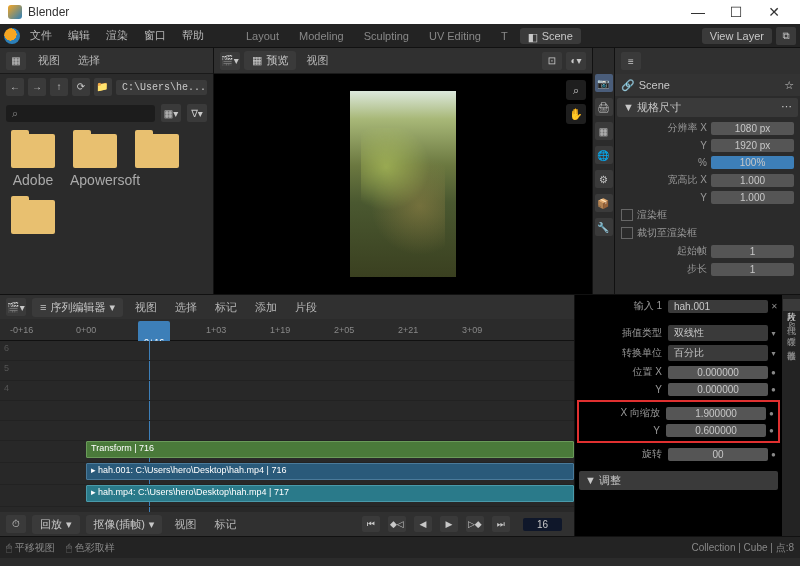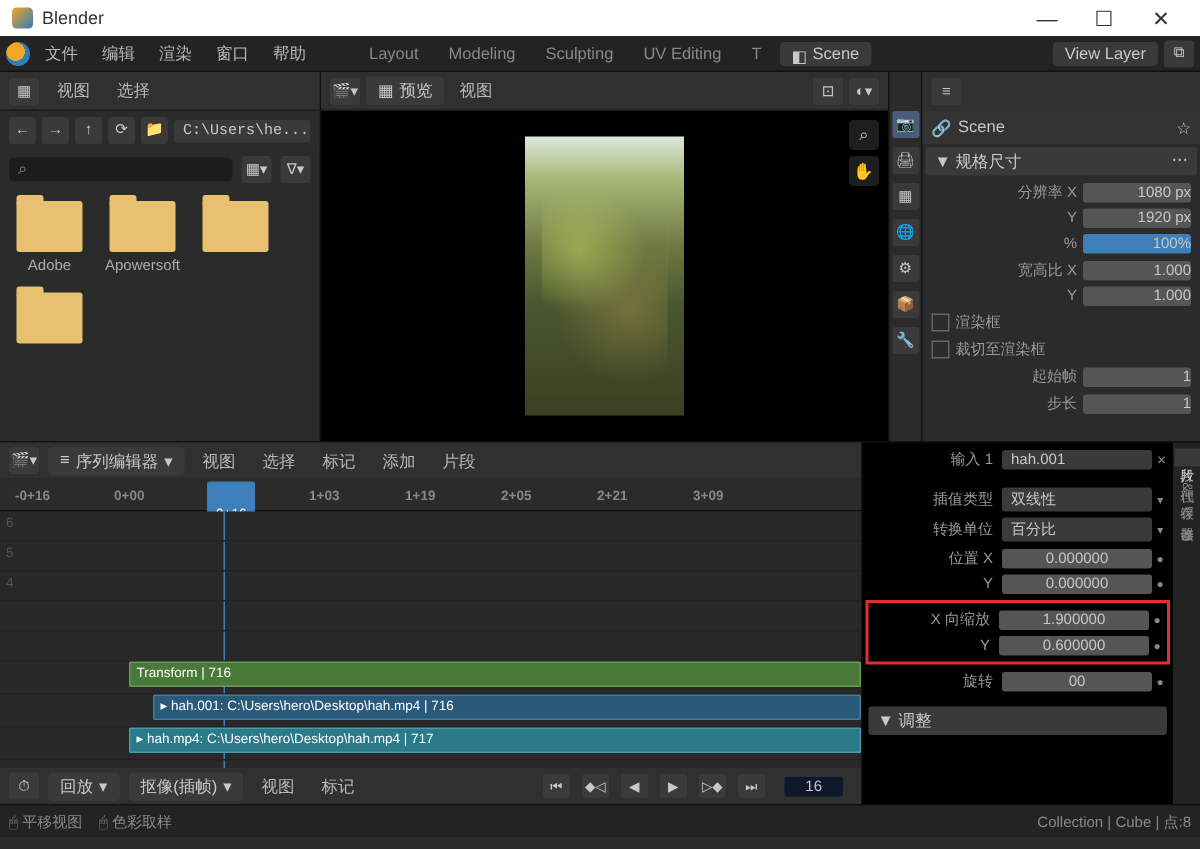--- a/index.html
+++ b/index.html
@@ -25,56 +25,56 @@
 .icon-box { width: 20px; height: 18px; background: #3a3a3a; border-radius: 2px; display:flex; align-items:center; justify-content:center; font-size:10px; }
 .fb-nav { height: 26px; display: flex; align-items: center; padding: 0 6px; gap: 4px; background: #2b2b2b; }
 .nav-btn { width: 18px; height: 18px; background: #3a3a3a; border-radius: 2px; text-align:center; line-height:18px; font-size:10px; }
 .path-field { flex:1; background: #3a3a3a; padding: 2px 6px; border-radius: 2px; font-size: 10px; overflow:hidden; white-space:nowrap;font-family:Liberation Mono, monospace; }
 .fb-search { height: 26px; display: flex; align-items: center; padding: 0 6px; gap: 6px; }
 .search-input { flex:1; background: #1c1c1c; border-radius: 3px; padding: 2px 6px; color:#888; font-size:11px; }
 .fb-content { padding: 8px; display: flex; flex-wrap: wrap; gap: 12px; }
 .folder { width: 50px; text-align: center; }
 .folder-icon { width: 44px; height: 34px; background: #e8c070; border-radius: 2px; margin: 0 auto 4px; position:relative; }
 .folder-icon::before { content:''; position:absolute; top:-4px; left:0; width:18px; height:6px; background:#e8c070; border-radius:2px 2px 0 0; }
-.folder-name { font-size: 10px; color: #aaa; }
+.folder-name { font-size: 14px; color: #aaa; }
 
 .viewport { flex: 1; background: #1c1c1c; position: relative; display:flex; flex-direction:column; }
 .vp-header { height: 26px; display: flex; align-items: center; padding: 0 6px; gap: 4px; background: #303030; border-bottom:1px solid #1a1a1a; }
 .vp-body { flex:1; position:relative; background:#000; }
 .preview-img { position:absolute; left:50%; top:50%; transform:translate(-50%,-50%); width:106px; height:186px; background: linear-gradient(180deg,#dce8dc 0%,#a8b878 15%,#6b7840 40%,#4a5830 60%,#3a4020 100%); }
 .preview-img::after { content:''; position:absolute; top:20%; left:10%; right:10%; bottom:10%; background: radial-gradient(circle at 30% 30%, rgba(200,220,100,0.5) 0%, transparent 40%), radial-gradient(circle at 70% 60%, rgba(180,150,80,0.4) 0%, transparent 50%); }
 .vp-overlay-btn { position:absolute; right:6px; width:20px; height:20px; background:rgba(50,50,50,0.6); border-radius:3px; display:flex; align-items:center; justify-content:center; font-size:11px; }
 
 .sidepanel-icons { width: 22px; background: #2b2b2b; border-left:1px solid #111; display:flex; flex-direction:column; align-items:center; gap:6px; padding-top:26px; }
 .sp-icon { width:18px; height:18px; background:#3a3a3a; border-radius:2px; display:flex; align-items:center; justify-content:center; font-size:10px; }
 .sp-icon.sel { background:#4a5d7a; }
 
 .propspanel { width: 186px; background: #2b2b2b; border-left:1px solid #111; }
 .pp-header { height: 26px; display: flex; align-items: center; padding: 0 6px; gap: 4px; background: #303030; font-size:11px; }
 .pp-scene { height:22px; display:flex; align-items:center; padding:0 6px; gap:4px; background:#333; font-size:11px; }
 .pp-section { padding: 2px 6px; font-size: 11px; background:#3a3a3a; margin:2px; border-radius:2px; }
 .pp-row { display: flex; align-items: center; padding: 2px 6px; gap: 4px; font-size: 10px; }
 .pp-label { flex: 1; text-align: right; color: #999; font-size:10px; }
-.pp-value { width: 72px; background: #555; text-align: right; padding: 1px 0; border-radius: 2px; font-size:10px; }
+.pp-value { width: 83px; background: #555; text-align: center; padding: 1px 0; border-radius: 2px; font-size:10px; }
 .pp-value.blue { background: #3d7fb8; }
 .pp-check { width:12px; height:12px; border:1px solid #666; }
 
 .sequencer { height: 242px; background: #232323; border-top:1px solid #111; display:flex; }
 .seq-left { flex:1; display:flex; flex-direction:column; }
 .seq-header { height: 24px; display: flex; align-items: center; padding: 0 6px; gap: 6px; background: #303030; font-size:11px; }
 .seq-ruler { height: 22px; display: flex; align-items: center; background: #2b2b2b; border-bottom:1px solid #111; position:relative; padding-left:12px; }
-.ruler-tick { position:absolute; font-size:9px; color:#888;font-weight:bold; }
+.ruler-tick { position:absolute; font-size:9px; color:#888; }
 .playhead { position:absolute; left:138px; top:2px; background:#3d7fb8; padding:16px 6px; border-radius:2px; font-size:9px; color:#fff; }
 .seq-tracks { flex:1; position:relative; background:#282828; overflow:hidden; }
 .track-row { height:20px; border-bottom:1px solid #222; position:relative; }
 .track-num { position:absolute; left:4px; top:2px; font-size:9px; color:#555; }
 .playhead-line { position:absolute; left:149px; top:0; bottom:0; width:1px; background:#3d7fb8; }
 .strip { position:absolute; height:17px; border-radius:1px; font-size:9px; color:#fff; padding:1px 4px; overflow:hidden; white-space:nowrap; }
 .strip.green { background:#4a7a3a; border:1px solid #6a9a5a; }
-.strip.blue1 { background:#2a5a7a; border:1px solid #4a7a9a;margin-left:16px; }
+.strip.blue1 { background:#2a5a7a; border:1px solid #4a7a9a; }
 .strip.blue2 { background:#2a7a8a; border:1px solid #4a9aaa; }
 .seq-footer { height: 24px; display: flex; align-items: center; padding: 0 6px; gap: 6px; background: #303030; font-size:10px; }
 
 .seq-right { width: 226px; background:#000000; border-left:1px solid #111; display:flex; }
 .seq-right-tabs { width:18px; background:#232323; display:flex; flex-direction:column; align-items:center; padding-top:4px; gap:2px; }
 .srt-tab { writing-mode:vertical-rl; font-size:9px; padding:6px 2px; color:#888; }
 .srt-tab.sel { background:#3a3a3a; color:#ccc; }
 .seq-props { flex:1; padding:2px; }
 .sp-row { display:flex; align-items:center; padding:2px 4px; font-size:10px; }
 .sp-label { flex:1; text-align:right; color:#999; padding-right:6px; }

